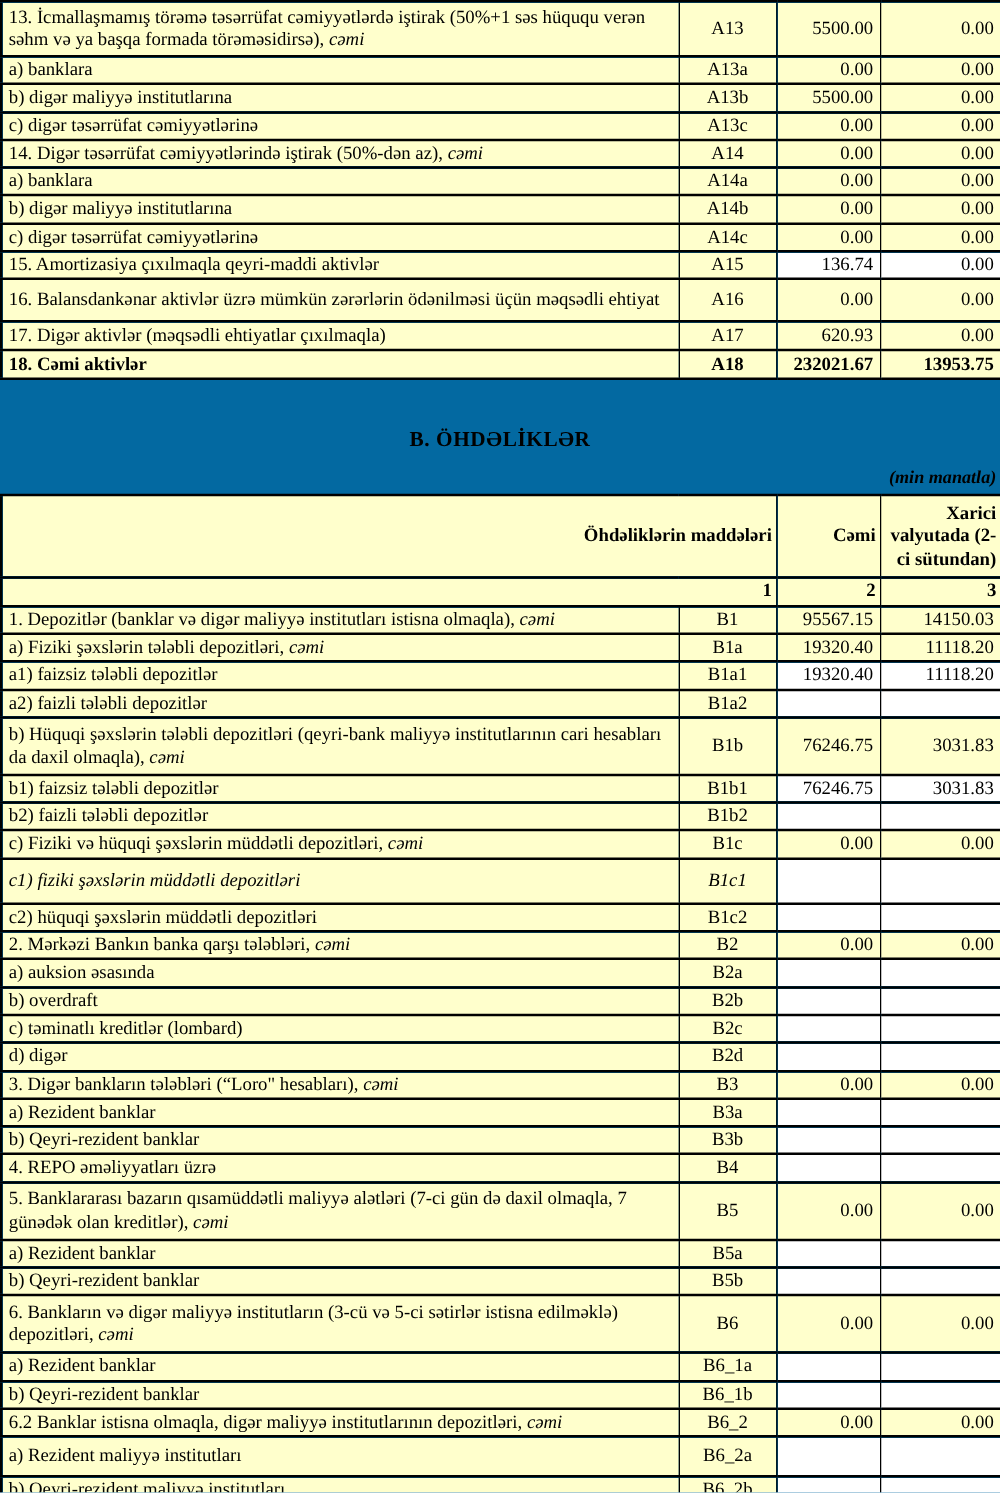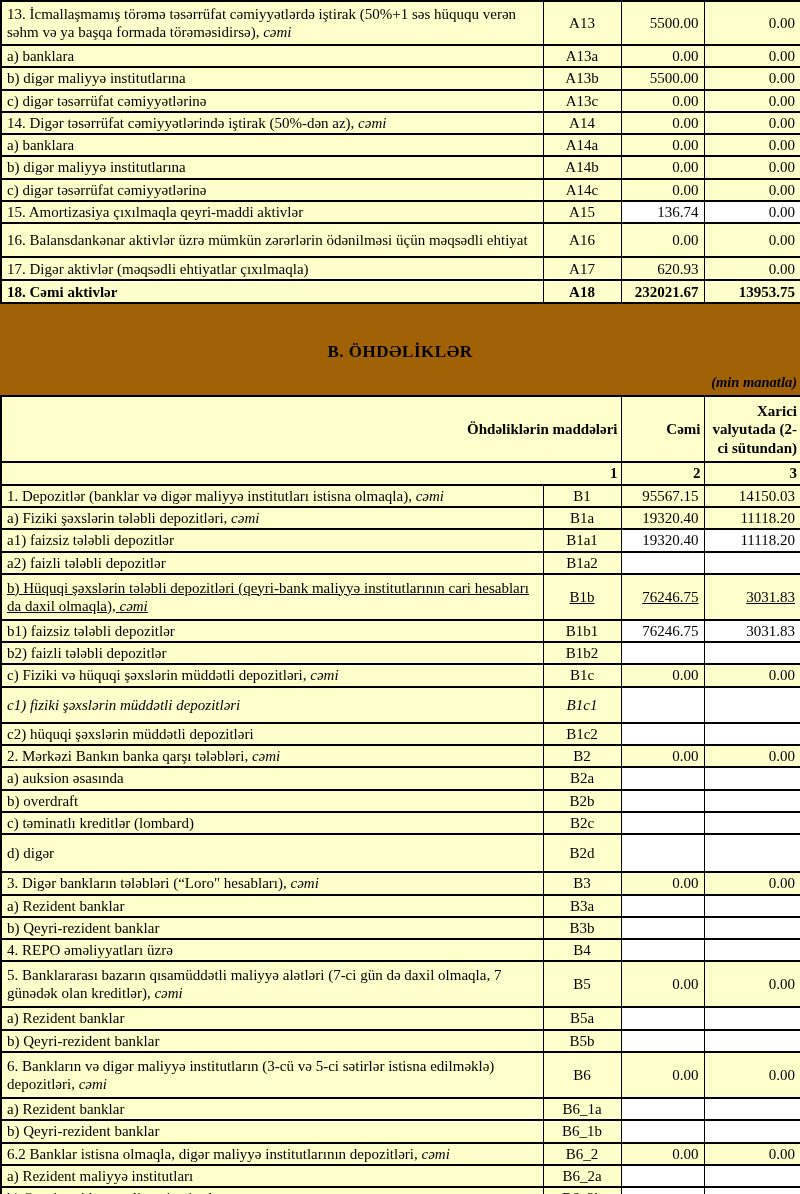--- a/index.html
+++ b/index.html
@@ -1,17 +1,17 @@
 <!DOCTYPE html>
 <html><head>
 <meta charset="utf-8">
 <style>
   *{box-sizing:border-box;}
   html,body{margin:0;padding:0;background:#ffffff;}
-  .page{width:800px;height:1194px;overflow:hidden;background:#a16207;color:#000;
+  .page{width:800px;height:1194px;overflow:hidden;background:#0369a1;color:#000;
         font-family:"Liberation Serif", serif;}
   table{border-collapse:collapse;table-layout:fixed;width:800px;}
   .tbl{border:2px solid #000;}
   .tbl td{border-left:1px solid #000;border-right:1px solid #000;
           border-top:2px solid #000;border-bottom:2px solid #000;
           background:#FFFFCC;font-size:15px;line-height:1.22;
           padding:1px 5px;vertical-align:middle;overflow:hidden;}
   td.white{background:#ffffff;}
   td.num{text-align:right;}
   td.code{text-align:center;padding:1px 2px;}
@@ -154,21 +154,21 @@
           <td class="code">B1a1</td>
           <td class="num white">19320.40</td>
           <td class="num white">11118.20</td>
         </tr>
         <tr style="height: 22px;">
           <td class="lbl ind2">a2) faizli tələbli depozitlər</td>
           <td class="code">B1a2</td>
           <td class="num white"></td>
           <td class="num white"></td>
         </tr>
-        <tr style="height: 46px; text-decoration: underline;">
+        <tr style="height: 46px;">
           <td class="lbl ind1">b) Hüquqi şəxslərin tələbli depozitləri (qeyri-bank maliyyə institutlarının cari hesabları da daxil olmaqla), <i>cəmi</i></td>
           <td class="code">B1b</td>
           <td class="num">76246.75</td>
           <td class="num">3031.83</td>
         </tr>
         <tr style="height: 22px;">
           <td class="lbl ind2">b1) faizsiz tələbli depozitlər</td>
           <td class="code">B1b1</td>
           <td class="num white">76246.75</td>
           <td class="num white">3031.83</td>
@@ -214,21 +214,21 @@
           <td class="code">B2b</td>
           <td class="num white"></td>
           <td class="num white"></td>
         </tr>
         <tr style="height: 22px;">
           <td class="lbl ind1">c) təminatlı kreditlər (lombard)</td>
           <td class="code">B2c</td>
           <td class="num white"></td>
           <td class="num white"></td>
         </tr>
-        <tr style="height: 38px; padding-left: 17px;">
+        <tr style="height: 22px; padding-left: 17px;">
           <td class="lbl ind1">d) digər</td>
           <td class="code">B2d</td>
           <td class="num white"></td>
           <td class="num white"></td>
         </tr>
         <tr style="height: 22px;">
           <td class="lbl">3. Digər bankların tələbləri (“Loro" hesabları), <i>cəmi</i></td>
           <td class="code">B3</td>
           <td class="num">0.00</td>
           <td class="num">0.00</td>
@@ -286,21 +286,21 @@
           <td class="code">B6_1b</td>
           <td class="num white"></td>
           <td class="num white"></td>
         </tr>
         <tr style="height: 22px;">
           <td class="lbl">6.2 Banklar istisna olmaqla, digər maliyyə institutlarının depozitləri, <i>cəmi</i></td>
           <td class="code">B6_2</td>
           <td class="num">0.00</td>
           <td class="num">0.00</td>
         </tr>
-        <tr style="height: 22px;">
+        <tr style="height: 32px;">
           <td class="lbl ind1">a) Rezident maliyyə institutları</td>
           <td class="code">B6_2a</td>
           <td class="num white"></td>
           <td class="num white"></td>
         </tr>
         <tr style="height: 22px;">
           <td class="lbl ind1">b) Qeyri-rezident maliyyə institutları</td>
           <td class="code">B6_2b</td>
           <td class="num white"></td>
           <td class="num white"></td>

